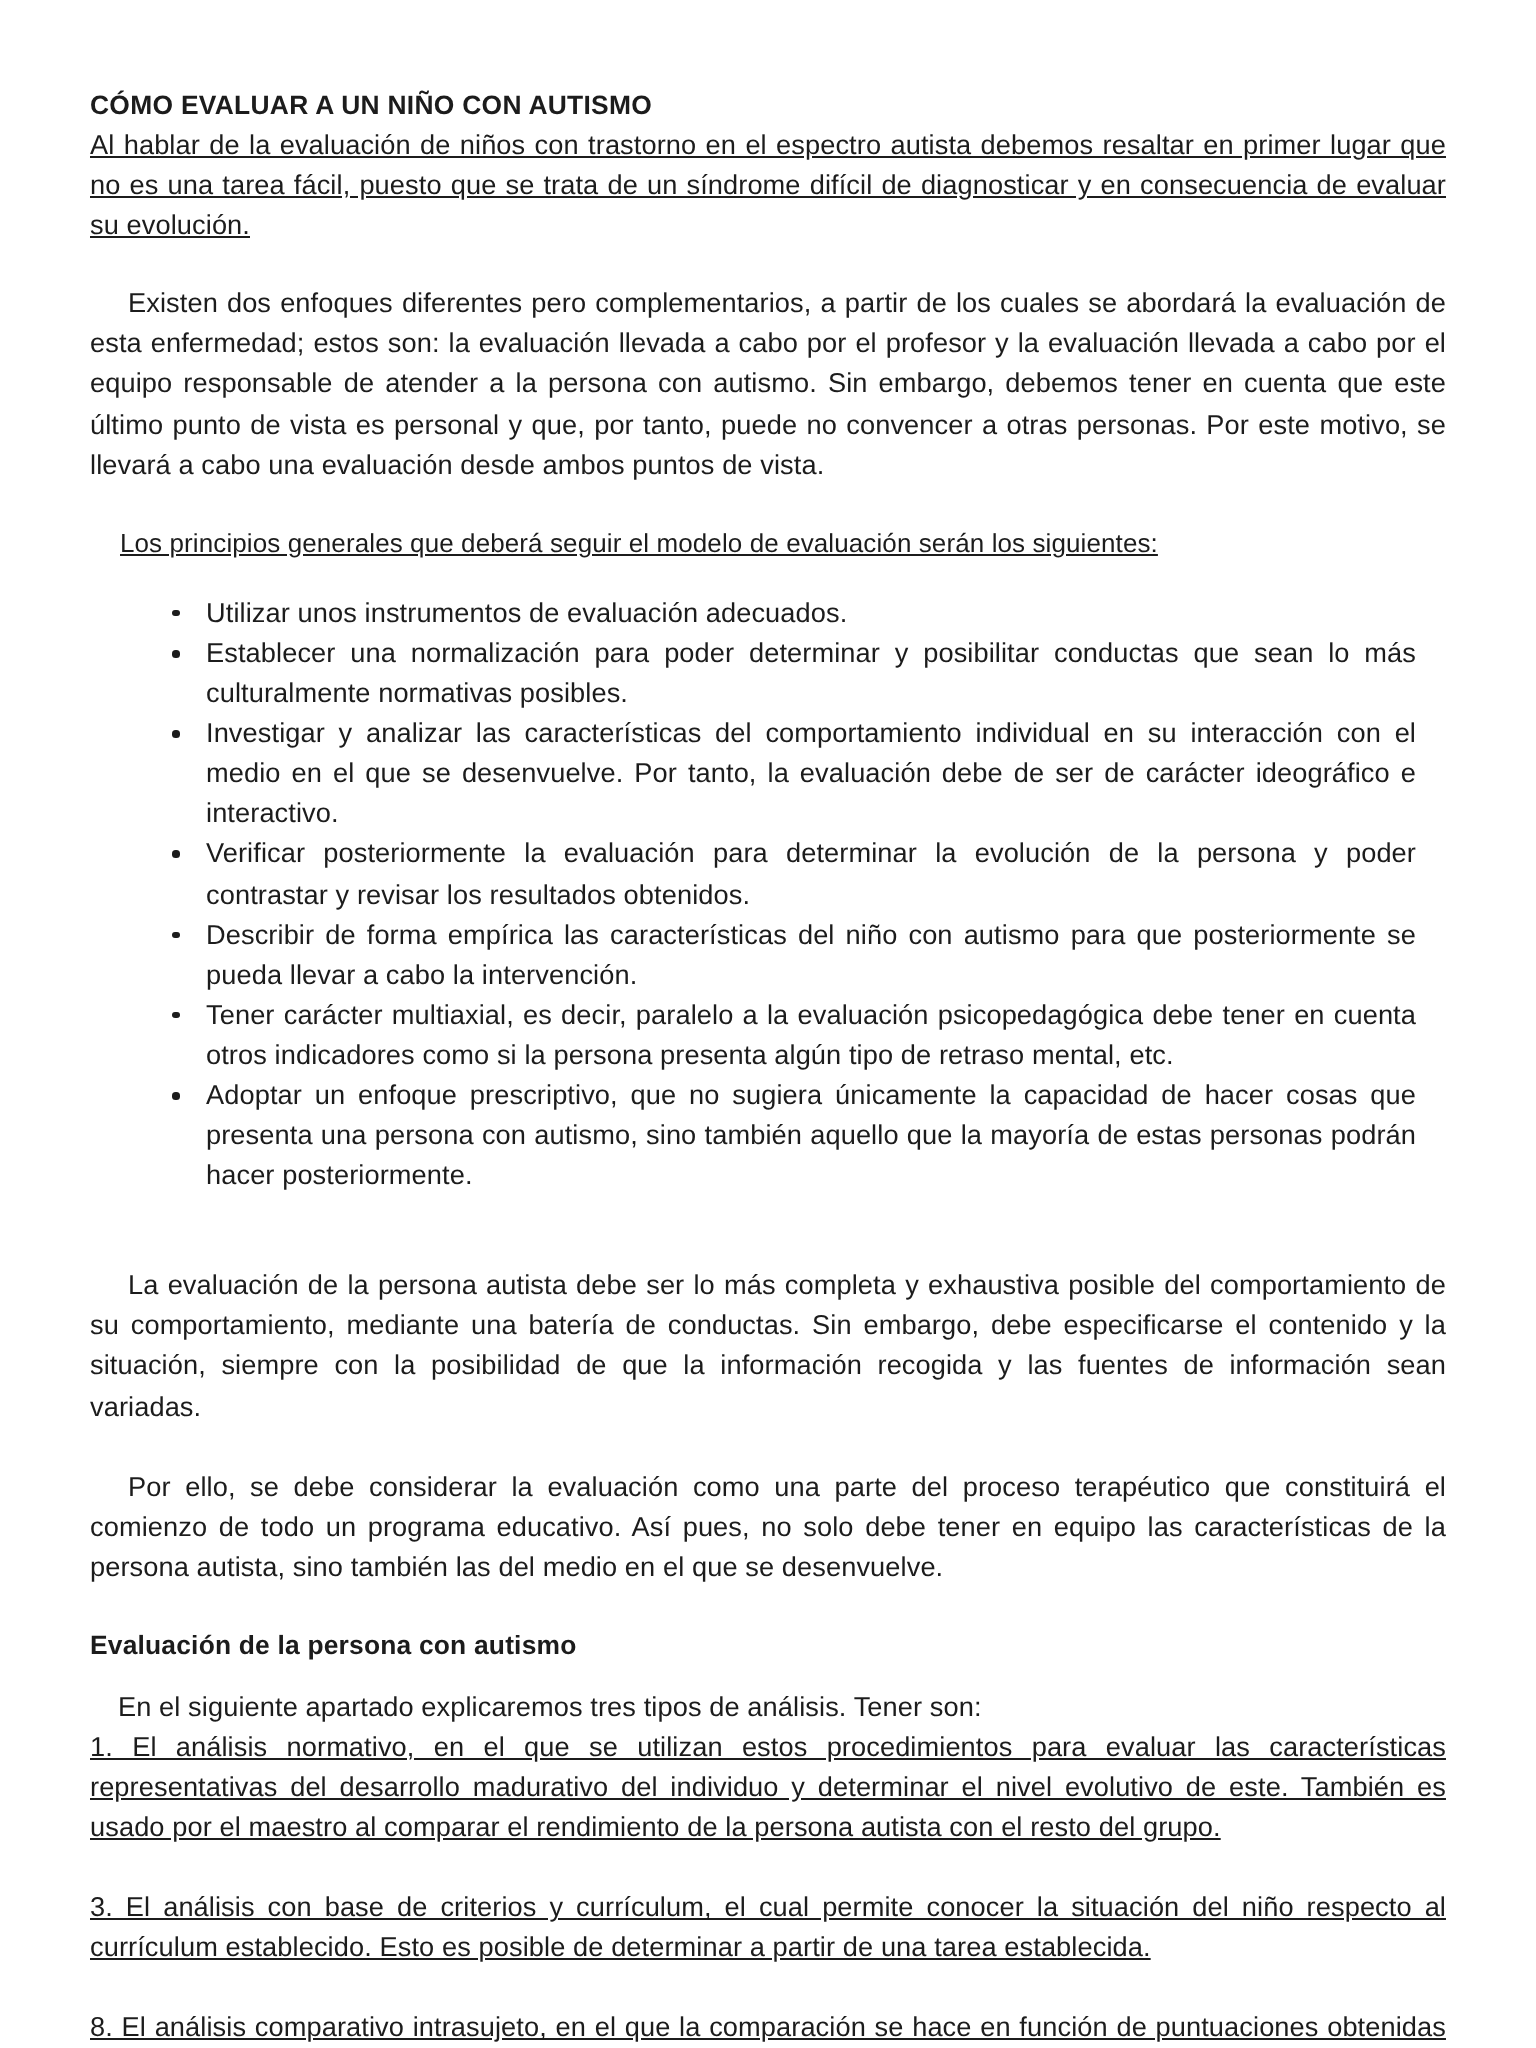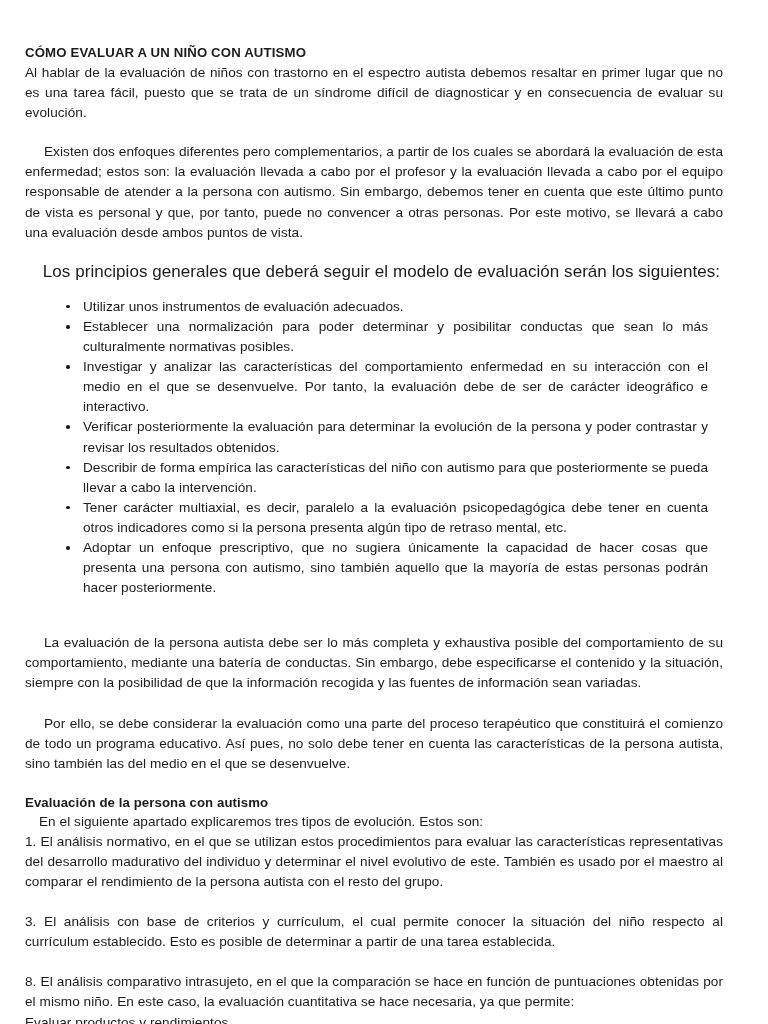--- a/index.html
+++ b/index.html
@@ -14,52 +14,53 @@
     overflow: hidden;
     font-family: "Liberation Sans", "DejaVu Sans", sans-serif;
     color: #1c1c1c;
     -webkit-font-smoothing: antialiased;
   }
 
   #page {
     box-sizing: border-box;
     width: 768px;
     height: 1024px;
-    padding: 44px 45px 0 25px;
+    padding: 44px 45px 0 45px;
     background: #ffffff;
   }
 
   .doc-title {
     font-size: 13.2px;
     font-weight: bold;
     letter-spacing: 0.15px;
     line-height: 18px;
     margin: 0 0 1px 0;
     text-transform: none;
   }
 
   .sub-heading {
     font-size: 13.2px;
     font-weight: bold;
     letter-spacing: 0.1px;
     line-height: 19px;
-    margin: 0 0 0 0;
+    margin: 0 0 12px 0;
   }
 
   p.para {
     font-size: 13.6px;
     line-height: 20.1px;
     text-align: justify;
     margin: 0;
     letter-spacing: 0.05px;
   }
 
   
   p.flush {
     text-indent: 0;
+    text-decoration: underline;
   }
 
   
   p.indent {
     text-indent: 19px;
   }
   p.indent-sm {
     text-indent: 14px;
   }
   .gap-md { height: 19px; }
@@ -83,26 +84,27 @@
     position: absolute;
     left: 26px;
     top: 8px;
     width: 3.6px;
     height: 3.6px;
     border-radius: 50%;
     background: #1c1c1c;
   }
 
   .list-intro {
-    font-size: 17px;
+    font-size: 13px;
     line-height: 20.1px;
     margin: 0;
     padding-left: 15px;
-    text-align: center;
+    text-align: left;
     letter-spacing: 0.05px;
+    text-decoration: underline;
   }
 
   .no-justify { text-align: left; }
 </style>
 </head>
 <body>
 
 <div id="page">
 
   <h1 class="doc-title">CÓMO EVALUAR A UN NIÑO CON AUTISMO</h1>
@@ -113,40 +115,40 @@
 
   <p class="para indent">Existen dos enfoques diferentes pero complementarios, a partir de los cuales se abordará la evaluación de esta enfermedad; estos son: la evaluación llevada a cabo por el profesor y la evaluación llevada a cabo por el equipo responsable de atender a la persona con autismo. Sin embargo, debemos tener en cuenta que este último punto de vista es personal y que, por tanto, puede no convencer a otras personas. Por este motivo, se llevará a cabo una evaluación desde ambos puntos de vista.</p>
 
   <div class="gap-md"></div>
 
   <p class="list-intro">Los principios generales que deberá seguir el modelo de evaluación serán los siguientes:</p>
 
   <ul class="bullets">
     <li>Utilizar unos instrumentos de evaluación adecuados.</li>
     <li>Establecer una normalización para poder determinar y posibilitar conductas que sean lo más culturalmente normativas posibles.</li>
-    <li>Investigar y analizar las características del comportamiento enfermedad en su interacción con el medio en el que se desenvuelve. Por tanto, la evaluación debe de ser de carácter ideográfico e interactivo.</li>
+    <li>Investigar y analizar las características del comportamiento individual en su interacción con el medio en el que se desenvuelve. Por tanto, la evaluación debe de ser de carácter ideográfico e interactivo.</li>
     <li>Verificar posteriormente la evaluación para determinar la evolución de la persona y poder contrastar y revisar los resultados obtenidos.</li>
     <li>Describir de forma empírica las características del niño con autismo para que posteriormente se pueda llevar a cabo la intervención.</li>
     <li>Tener carácter multiaxial, es decir, paralelo a la evaluación psicopedagógica debe tener en cuenta otros indicadores como si la persona presenta algún tipo de retraso mental, etc.</li>
     <li>Adoptar un enfoque prescriptivo, que no sugiera únicamente la capacidad de hacer cosas que presenta una persona con autismo, sino también aquello que la mayoría de estas personas podrán hacer posteriormente.</li>
   </ul>
 
   <div class="gap-lg"></div>
 
   <p class="para indent">La evaluación de la persona autista debe ser lo más completa y exhaustiva posible del comportamiento de su comportamiento, mediante una batería de conductas. Sin embargo, debe especificarse el contenido y la situación, siempre con la posibilidad de que la información recogida y las fuentes de información sean variadas.</p>
 
   <div class="gap-lg"></div>
 
-  <p class="para indent">Por ello, se debe considerar la evaluación como una parte del proceso terapéutico que constituirá el comienzo de todo un programa educativo. Así pues, no solo debe tener en cuenta las características de la persona autista, sino también las del medio en el que se desenvuelve.</p>
+  <p class="para indent">Por ello, se debe considerar la evaluación como una parte del proceso terapéutico que constituirá el comienzo de todo un programa educativo. Así pues, no solo debe tener en equipo las características de la persona autista, sino también las del medio en el que se desenvuelve.</p>
 
   <div class="gap-md"></div>
 
   <h2 class="sub-heading">Evaluación de la persona con autismo</h2>
 
-  <p class="para indent-sm no-justify">En el siguiente apartado explicaremos tres tipos de evolución. Estos son:</p>
+  <p class="para indent-sm no-justify">En el siguiente apartado explicaremos tres tipos de análisis. Tener son:</p>
 
   <p class="para flush">1. El análisis normativo, en el que se utilizan estos procedimientos para evaluar las características representativas del desarrollo madurativo del individuo y determinar el nivel evolutivo de este. También es usado por el maestro al comparar el rendimiento de la persona autista con el resto del grupo.</p>
 
   <div class="gap-lg"></div>
 
   <p class="para flush">3. El análisis con base de criterios y currículum, el cual permite conocer la situación del niño respecto al currículum establecido. Esto es posible de determinar a partir de una tarea establecida.</p>
 
   <div class="gap-lg"></div>
 
   <p class="para flush">8. El análisis comparativo intrasujeto, en el que la comparación se hace en función de puntuaciones obtenidas por el mismo niño. En este caso, la evaluación cuantitativa se hace necesaria, ya que permite:</p>

